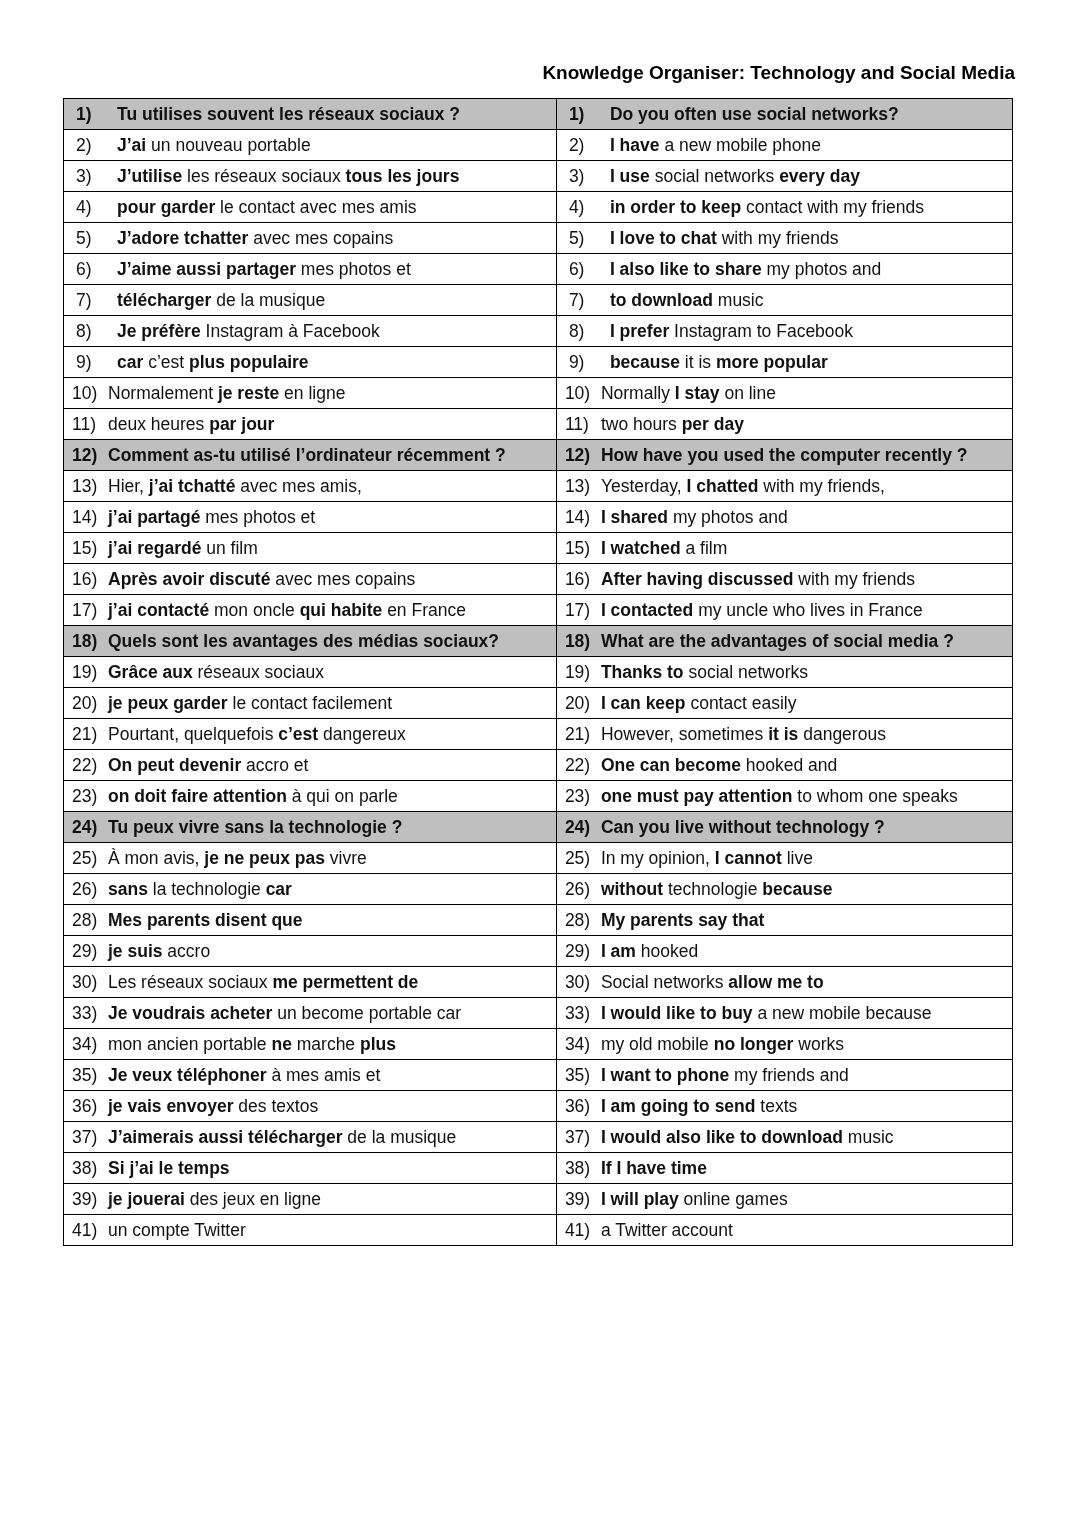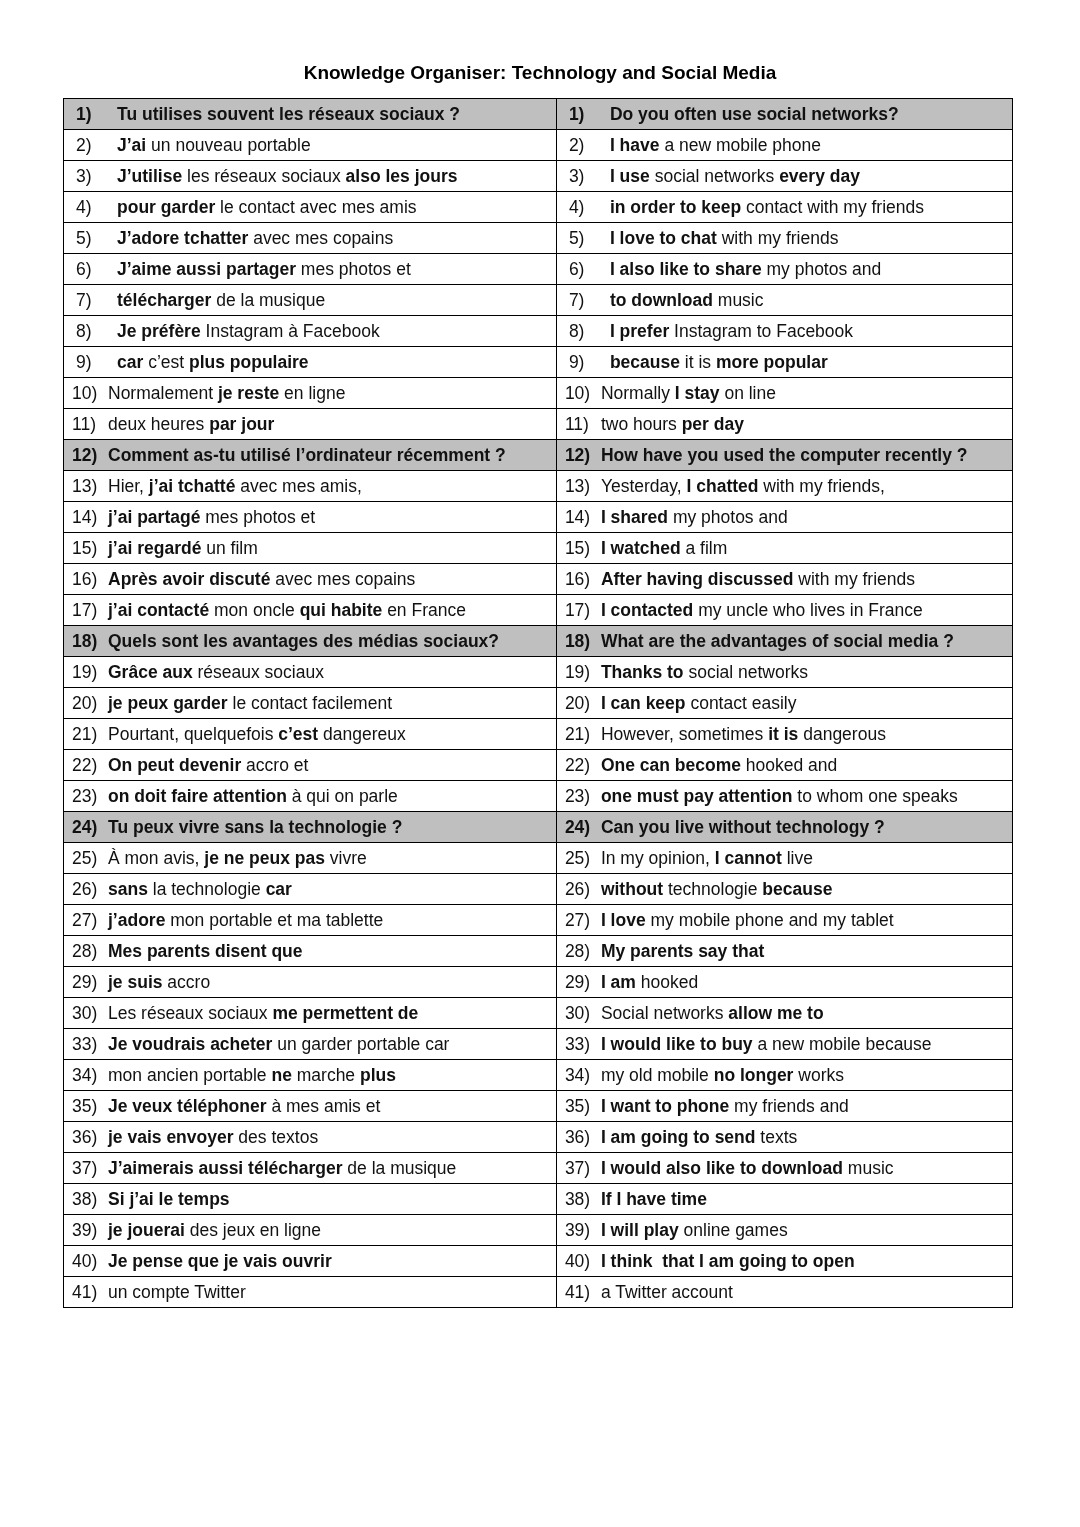--- a/index.html
+++ b/index.html
@@ -12,21 +12,21 @@
   .page {
     width: 1080px;
     height: 1527px;
     background: #ffffff;
     box-sizing: border-box;
     padding-top: 62px;
   }
   .doc-title {
     width: 950px;
     margin: 0 auto 14px auto;
-    text-align: center;
+    text-align: right;
     font-size: 19px;
     font-weight: 700;
     color: #000000;
   }
   table.vocab {
     margin-left: 63px;
     width: 950px;
     border-collapse: collapse;
     table-layout: fixed;
   }
@@ -96,21 +96,21 @@
             <div class="cell-inner">
               <span class="num single">2)</span>
               <span class="txt"><b>I have</b><span> a new mobile phone</span></span>
             </div>
           </td>
         </tr>
         <tr>
           <td class="fr-cell">
             <div class="cell-inner">
               <span class="num single">3)</span>
-              <span class="txt"><b>J’utilise</b><span> les réseaux sociaux </span><b>also les jours</b></span>
+              <span class="txt"><b>J’utilise</b><span> les réseaux sociaux </span><b>tous les jours</b></span>
             </div>
           </td>
           <td class="en-cell">
             <div class="cell-inner">
               <span class="num single">3)</span>
               <span class="txt"><b>I use</b><span> social networks </span><b>every day</b></span>
             </div>
           </td>
         </tr>
         <tr>
@@ -431,34 +431,20 @@
           <td class="en-cell">
             <div class="cell-inner">
               <span class="num">26)</span>
               <span class="txt"><b>without</b><span> technologie </span><b>because</b></span>
             </div>
           </td>
         </tr>
         <tr>
           <td class="fr-cell">
             <div class="cell-inner">
-              <span class="num">27)</span>
-              <span class="txt"><b>j’adore</b><span> mon portable et ma tablette</span></span>
-            </div>
-          </td>
-          <td class="en-cell">
-            <div class="cell-inner">
-              <span class="num">27)</span>
-              <span class="txt"><b>I love</b><span> my mobile phone and my tablet</span></span>
-            </div>
-          </td>
-        </tr>
-        <tr>
-          <td class="fr-cell">
-            <div class="cell-inner">
               <span class="num">28)</span>
               <span class="txt"><b>Mes parents disent que</b></span>
             </div>
           </td>
           <td class="en-cell">
             <div class="cell-inner">
               <span class="num">28)</span>
               <span class="txt"><b>My parents say that</b></span>
             </div>
           </td>
@@ -488,21 +474,21 @@
             <div class="cell-inner">
               <span class="num">30)</span>
               <span class="txt"><span>Social networks </span><b>allow me to</b></span>
             </div>
           </td>
         </tr>
         <tr>
           <td class="fr-cell">
             <div class="cell-inner">
               <span class="num">33)</span>
-              <span class="txt"><b>Je voudrais acheter</b><span> un garder portable car</span></span>
+              <span class="txt"><b>Je voudrais acheter</b><span> un become portable car</span></span>
             </div>
           </td>
           <td class="en-cell">
             <div class="cell-inner">
               <span class="num">33)</span>
               <span class="txt"><b>I would like to buy</b><span> a new mobile because</span></span>
             </div>
           </td>
         </tr>
         <tr>
@@ -579,34 +565,20 @@
           <td class="fr-cell">
             <div class="cell-inner">
               <span class="num">39)</span>
               <span class="txt"><b>je jouerai</b><span> des jeux en ligne</span></span>
             </div>
           </td>
           <td class="en-cell">
             <div class="cell-inner">
               <span class="num">39)</span>
               <span class="txt"><b>I will play</b><span> online games</span></span>
-            </div>
-          </td>
-        </tr>
-        <tr>
-          <td class="fr-cell">
-            <div class="cell-inner">
-              <span class="num">40)</span>
-              <span class="txt"><b>Je pense que je vais ouvrir</b></span>
-            </div>
-          </td>
-          <td class="en-cell">
-            <div class="cell-inner">
-              <span class="num">40)</span>
-              <span class="txt"><b>I think  that I am going to open</b></span>
             </div>
           </td>
         </tr>
         <tr>
           <td class="fr-cell">
             <div class="cell-inner">
               <span class="num">41)</span>
               <span class="txt"><span>un compte Twitter</span></span>
             </div>
           </td>

